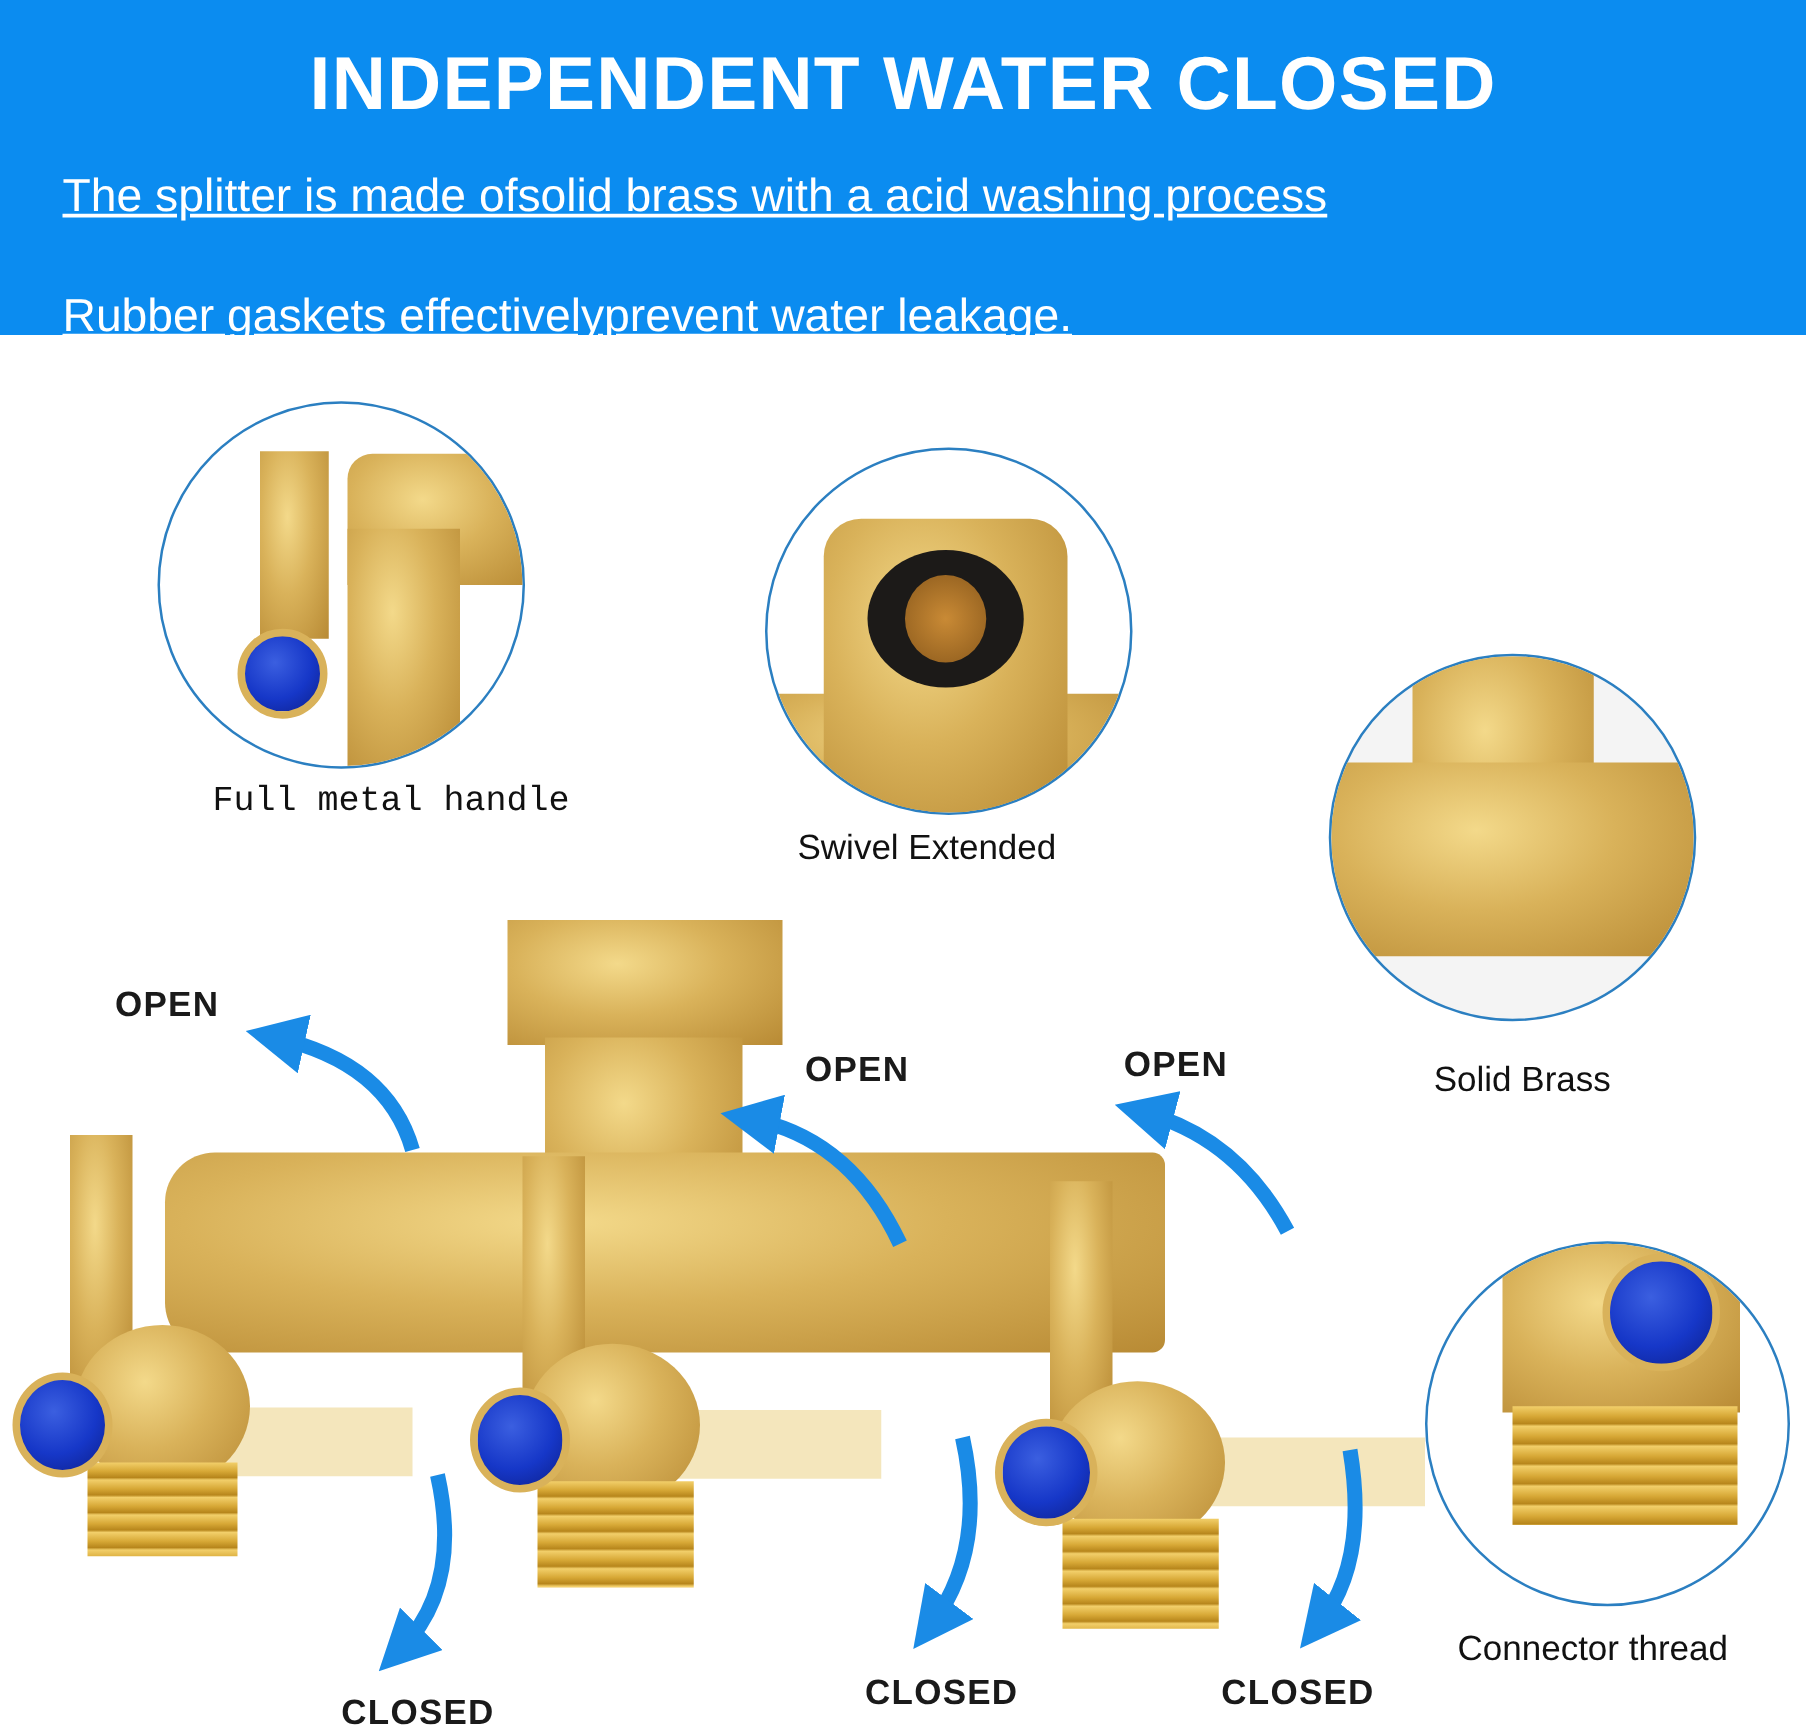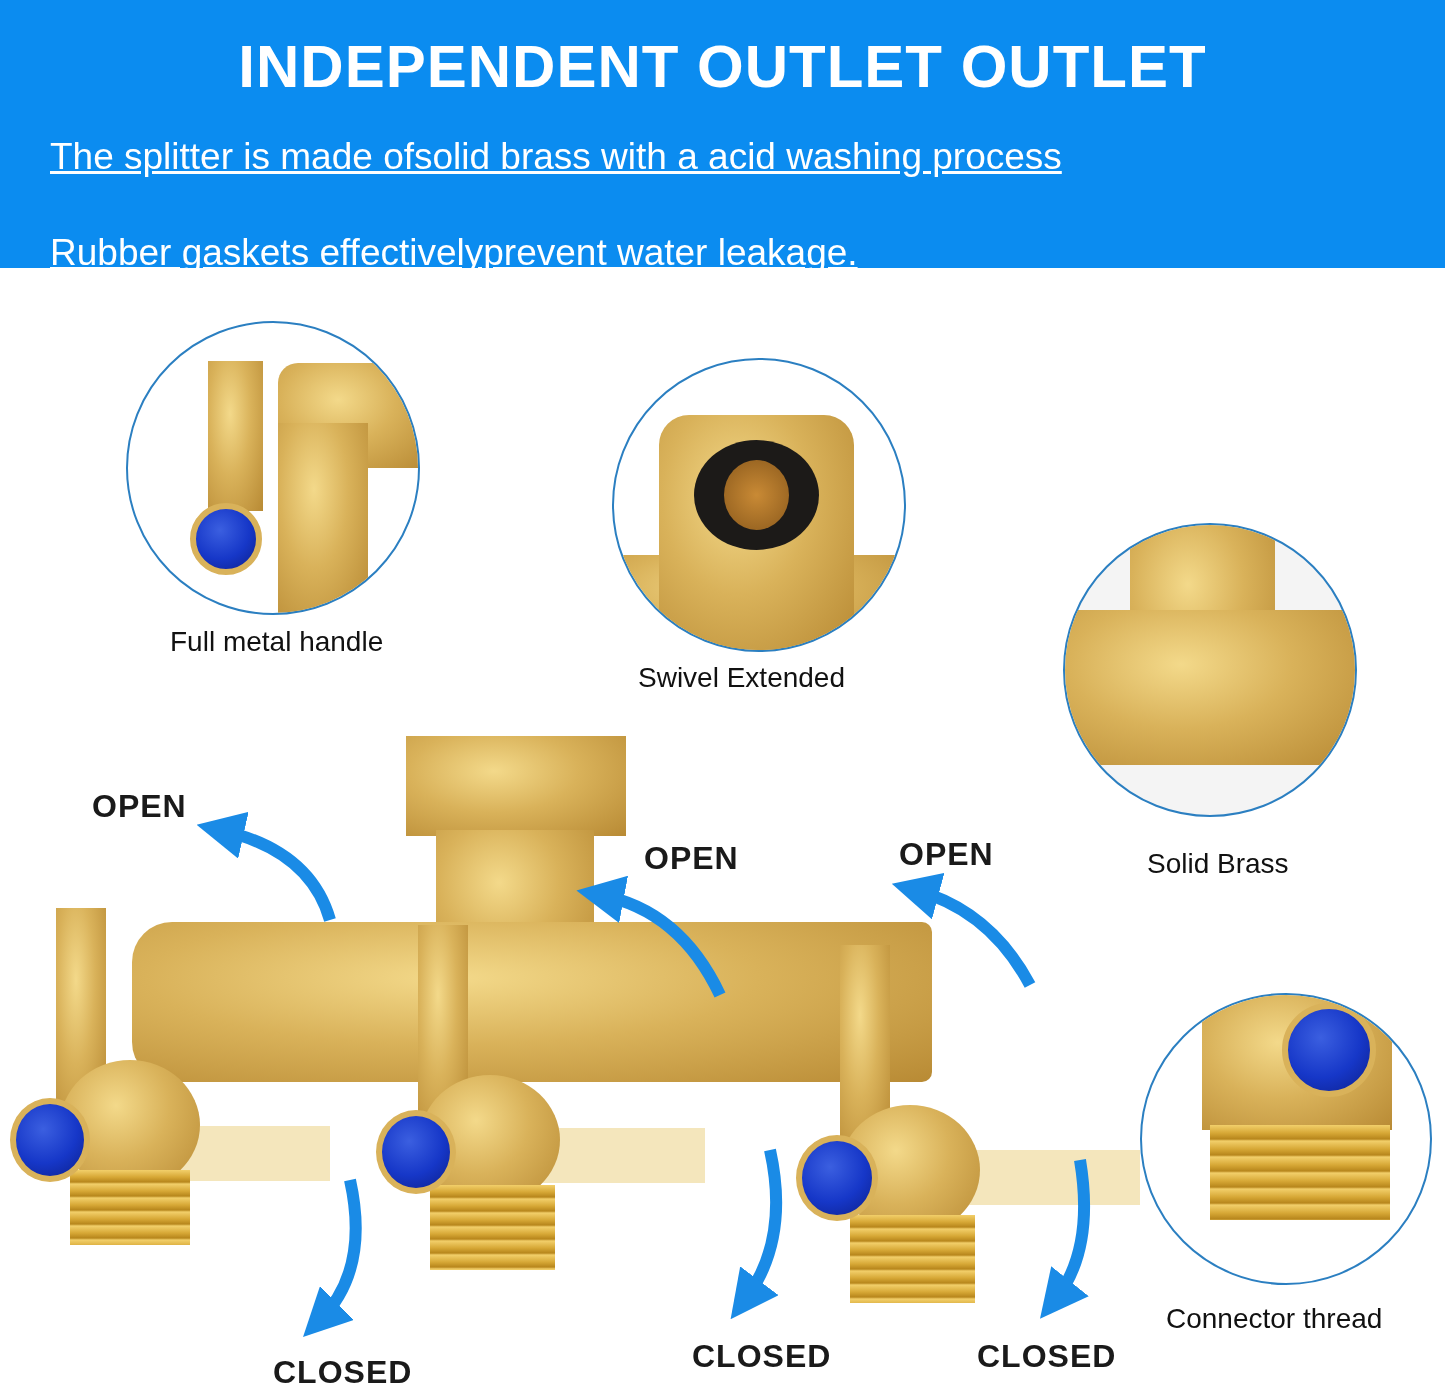--- a/index.html
+++ b/index.html
@@ -6,42 +6,42 @@
   body { width:1445px; height:1384px; background:#ffffff; position:relative; overflow:hidden; font-family:"Liberation Sans", sans-serif; }
   .banner { position:absolute; left:0; top:0; width:1445px; height:268px; background:#0b8cf0; }
   .banner-title { position:absolute; left:0; width:1445px; top:32px; text-align:center; color:#fff; font-weight:bold; font-size:60px; letter-spacing:1px; }
   .banner-line { position:absolute; left:50px; color:#fff; font-size:37px;text-decoration:underline; }
   .bl1 { top:136px; } .bl2 { top:188px;margin-top:44px; }
 
   .circle { position:absolute; border:2px solid #2b7fc1; border-radius:50%; overflow:hidden; background:#fff; }
   .brass { background: radial-gradient(ellipse at 40% 35%, #f3d98a 0%, #d9b25a 45%, #b88a34 100%); }
   .caption { position:absolute; color:#111; font-size:28px; }
 
-  .label-bold { position:absolute; color:#1a1a1a; font-weight:bold; font-size:32px; letter-spacing:1px; }
+  .label-bold { position:absolute; color:#1a1a1a; font-weight:bold; font-size:28px; letter-spacing:1px; }
 
   .blue-cap { position:absolute; border-radius:50%; background:radial-gradient(circle at 40% 35%, #3b5fe0 0%, #1637c8 55%, #0d1f8a 100%); border:6px solid #d9b25a; }
   .bar { position:absolute; }
   svg { position:absolute; overflow:visible; }
 </style>
 </head>
 <body>
 
 <div class="banner">
-  <div class="banner-title">INDEPENDENT OUTLET OUTLET</div>
+  <div class="banner-title">INDEPENDENT WATER CLOSED</div>
   <div class="banner-line bl1">The splitter is made ofsolid brass with a acid washing process</div>
   <div class="banner-line bl2">Rubber gaskets effectivelyprevent water leakage.</div>
 </div>
 
 <div class="circle" style="left:126px; top:321px; width:290px; height:290px;">
   <div class="bar brass" style="left:150px; top:40px; width:150px; height:105px; border-radius:20px 0 0 0;"></div>
   <div class="bar brass" style="left:150px; top:100px; width:90px; height:190px;"></div>
   <div class="bar brass" style="left:80px; top:38px; width:55px; height:150px;"></div>
   <div class="blue-cap" style="left:62px; top:180px; width:60px; height:60px;"></div>
 </div>
-<div class="caption" style="left:170px; top:626px;">Full metal handle</div>
+<div class="caption" style="left:170px; top:626px;font-family:Liberation Mono, monospace;">Full metal handle</div>
 
 <div class="circle" style="left:612px; top:358px; width:290px; height:290px;">
   <div class="bar brass" style="left:0; top:195px; width:290px; height:95px;"></div>
   <div class="bar brass" style="left:45px; top:55px; width:195px; height:235px; border-radius:30px 30px 0 0;"></div>
   <div class="bar" style="left:80px; top:80px; width:125px; height:110px; border-radius:50%; background:#1c1a18;"></div>
   <div class="bar" style="left:110px; top:100px; width:65px; height:70px; border-radius:50%; background:radial-gradient(circle,#c98a35,#8b5a1c);"></div>
 </div>
 <div class="caption" style="left:638px; top:662px;">Swivel Extended</div>
 
 <div class="circle" style="left:1063px; top:523px; width:290px; height:290px; background:#f4f4f4;">

